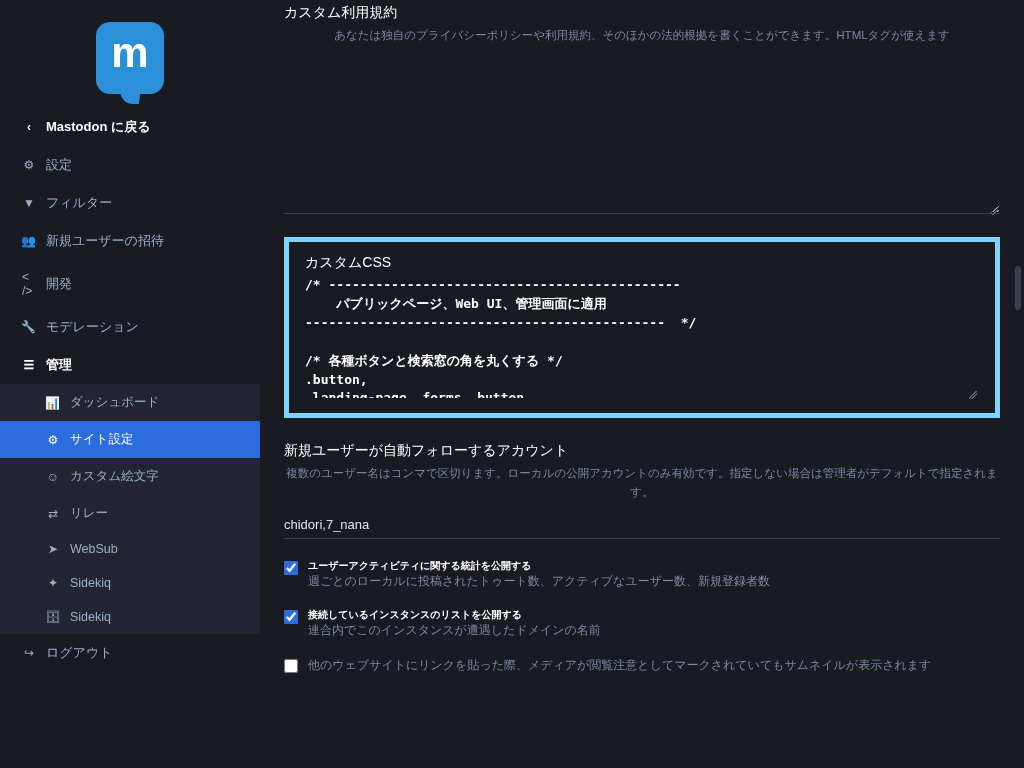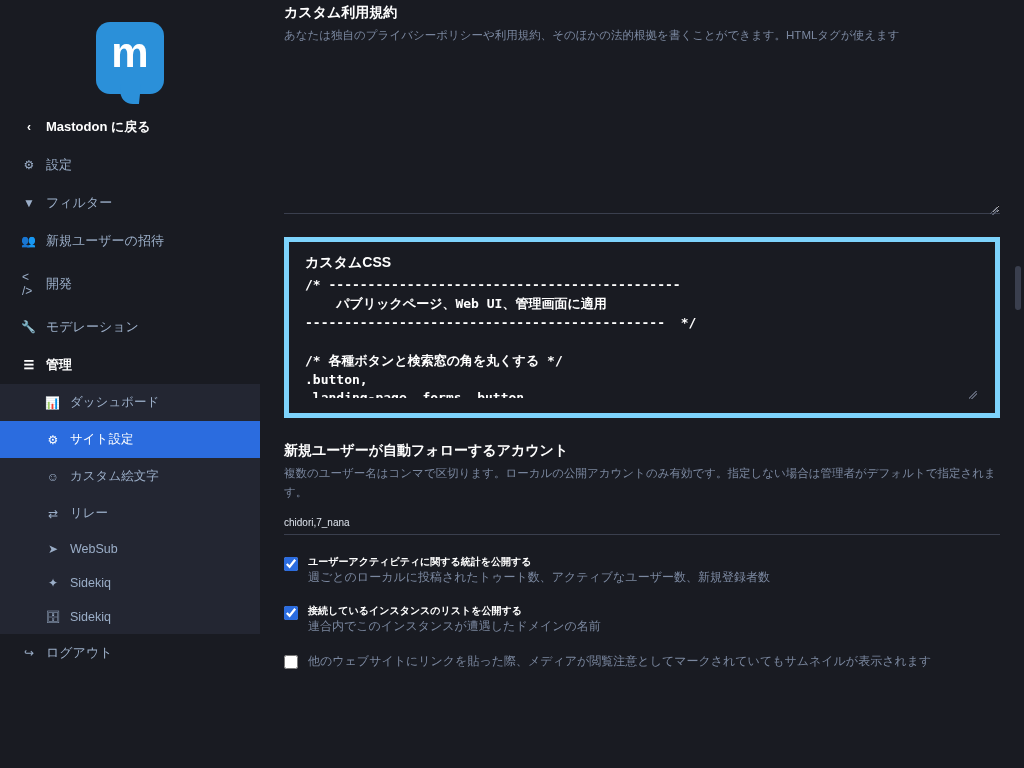--- a/index.html
+++ b/index.html
@@ -55,22 +55,22 @@
   .sub-item { padding-left: 46px; font-size:12.5px; color:#9baec8; }
   .sub-item.active { background:#2b6cdf; color:#fff; }
   .ic { width:14px; display:inline-flex; justify-content:center; font-size:12px; }
   .main {
     flex:1;
     padding: 0 24px 0 24px;
     overflow-y:auto;
     position: relative;
   }
   .section { margin-top: 4px; margin-bottom: 20px; }
-  .sect-title { color:#fff; font-weight:700; font-size:14px; margin-bottom:4px; }
-  .sect-hint { color:#7b88a0; font-size:11.5px; line-height:1.6; margin-bottom:10px; }
+  .sect-title { color:#fff; font-weight:400; font-size:14px; margin-bottom:4px; }
+  .sect-hint { color:#7b88a0; font-size:11.5px; line-height:1.6; margin-bottom:10px;text-align:center; }
   .textarea-lg {
     width:100%;
     height:160px;
     background:transparent;
     border:none;
     border-bottom:1px solid #3a3f4e;
     resize:vertical;
     color:#dde3ec;
     font-size:12px;
   }
@@ -93,21 +93,21 @@
     height:122px;
     overflow:auto;
     white-space:pre;
   }
   .text-input {
     width:100%;
     background:transparent;
     border:none;
     border-bottom:1px solid #3a3f4e;
     color:#dde3ec;
-    font-size:10px;
+    font-size:13px;
     padding:6px 0;
   }
   .check-row { display:flex; align-items:flex-start; gap:10px; margin-top:18px; }
   .check-row input[type=checkbox]{
     width:14px;height:14px; margin-top:2px;
     accent-color:#2b6cdf; cursor:pointer;
   }
   .check-row .lbl { color:#fff; font-weight:700; font-size:10px; }
   .check-row .sub { color:#7b88a0; font-size:12px; margin-top:0; }
   .scrollbar-stub{

